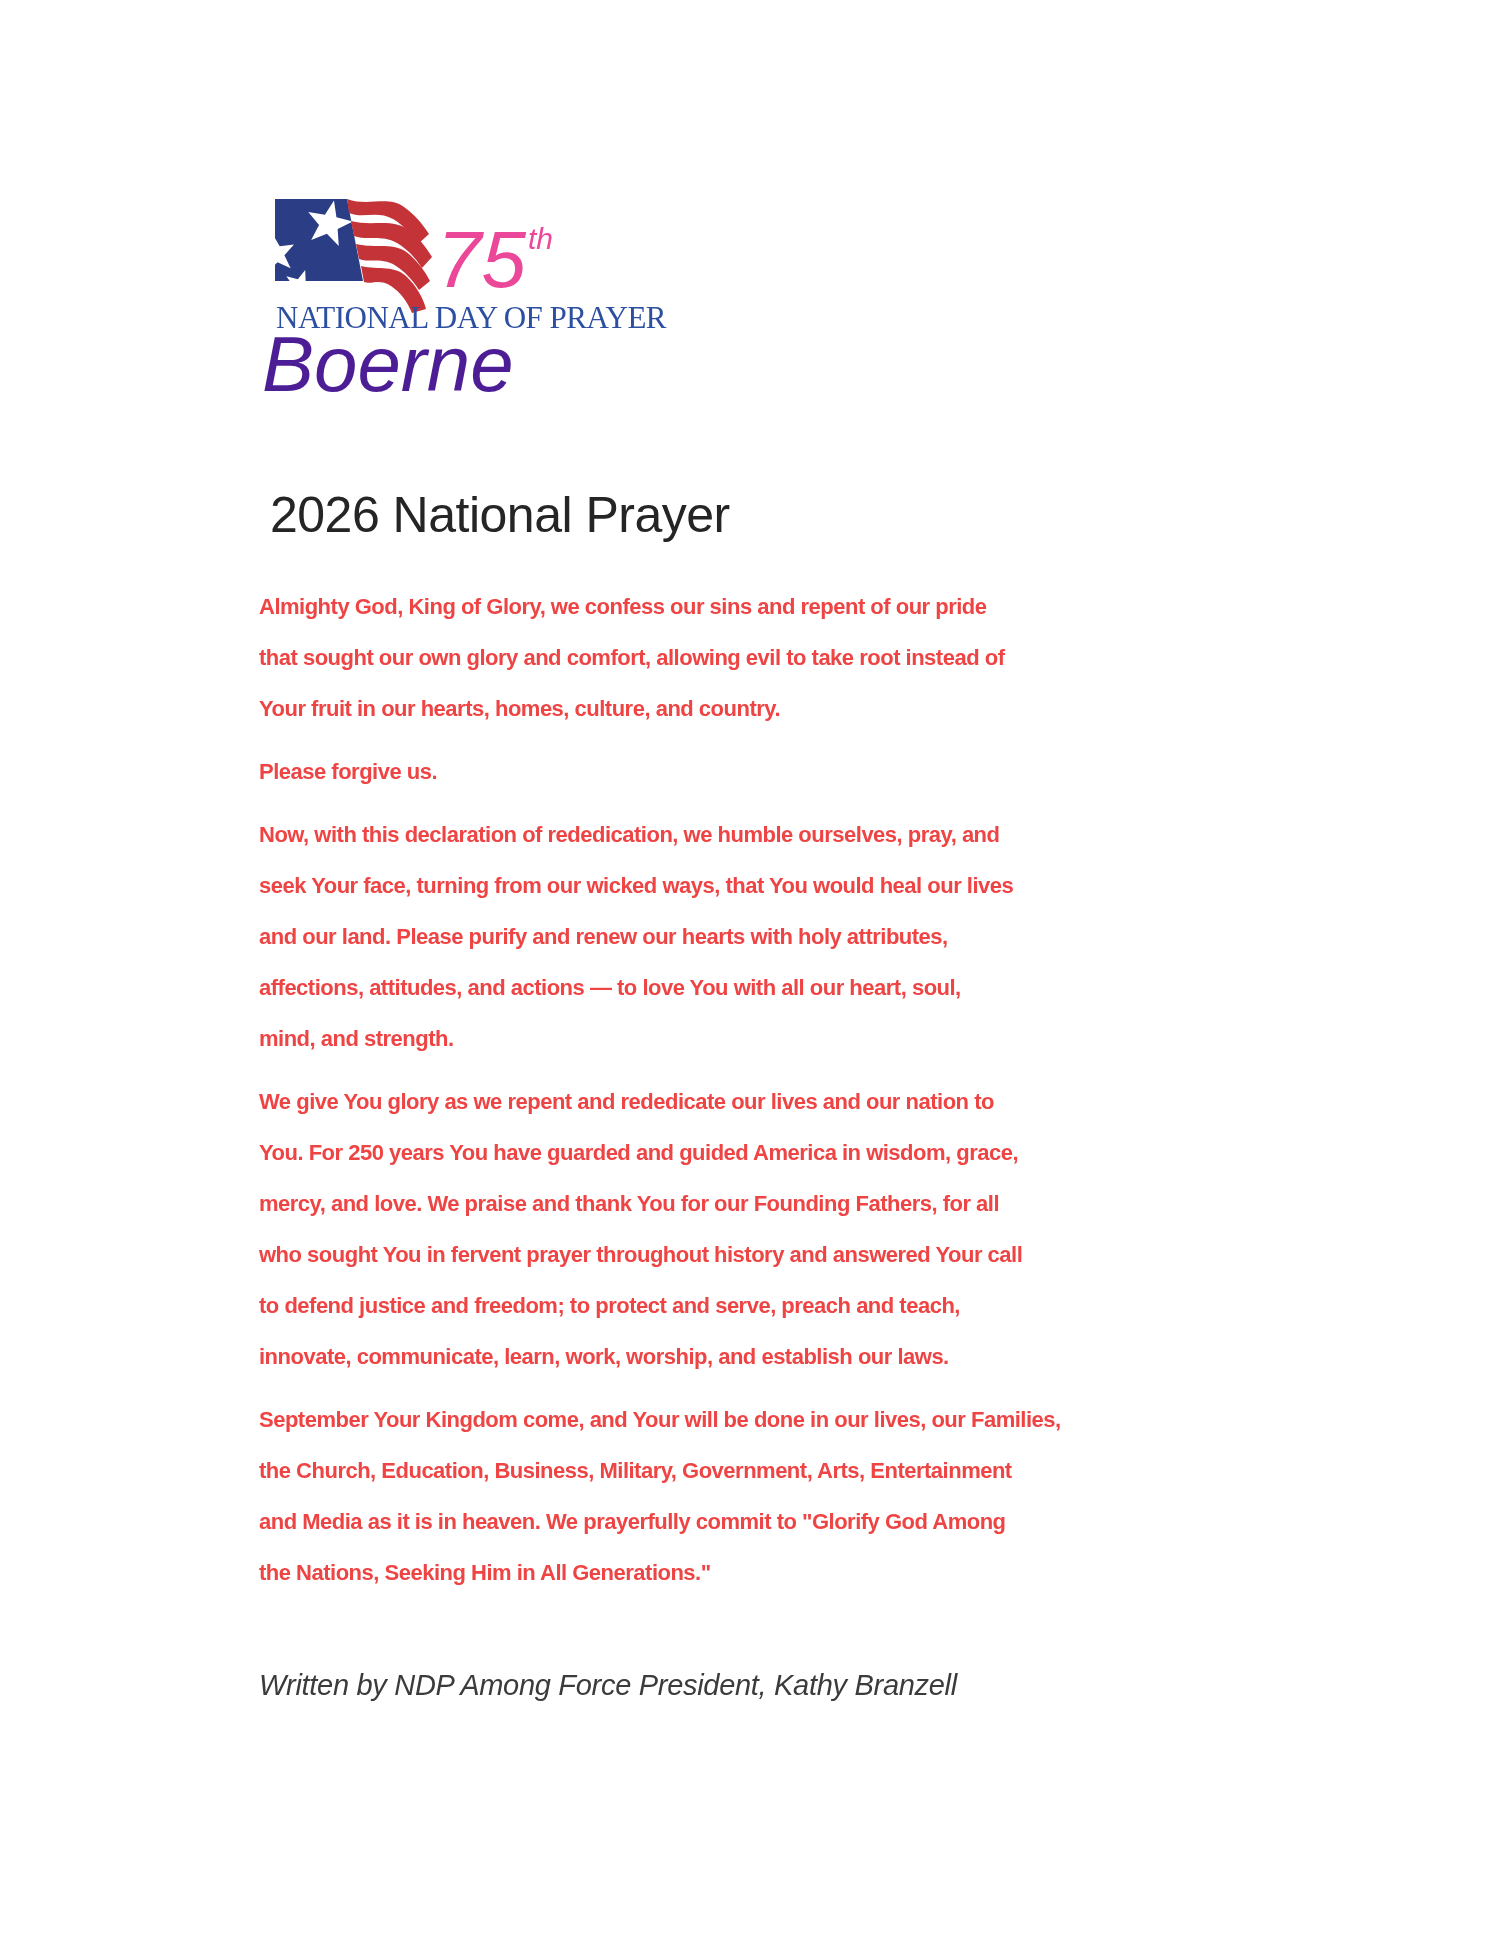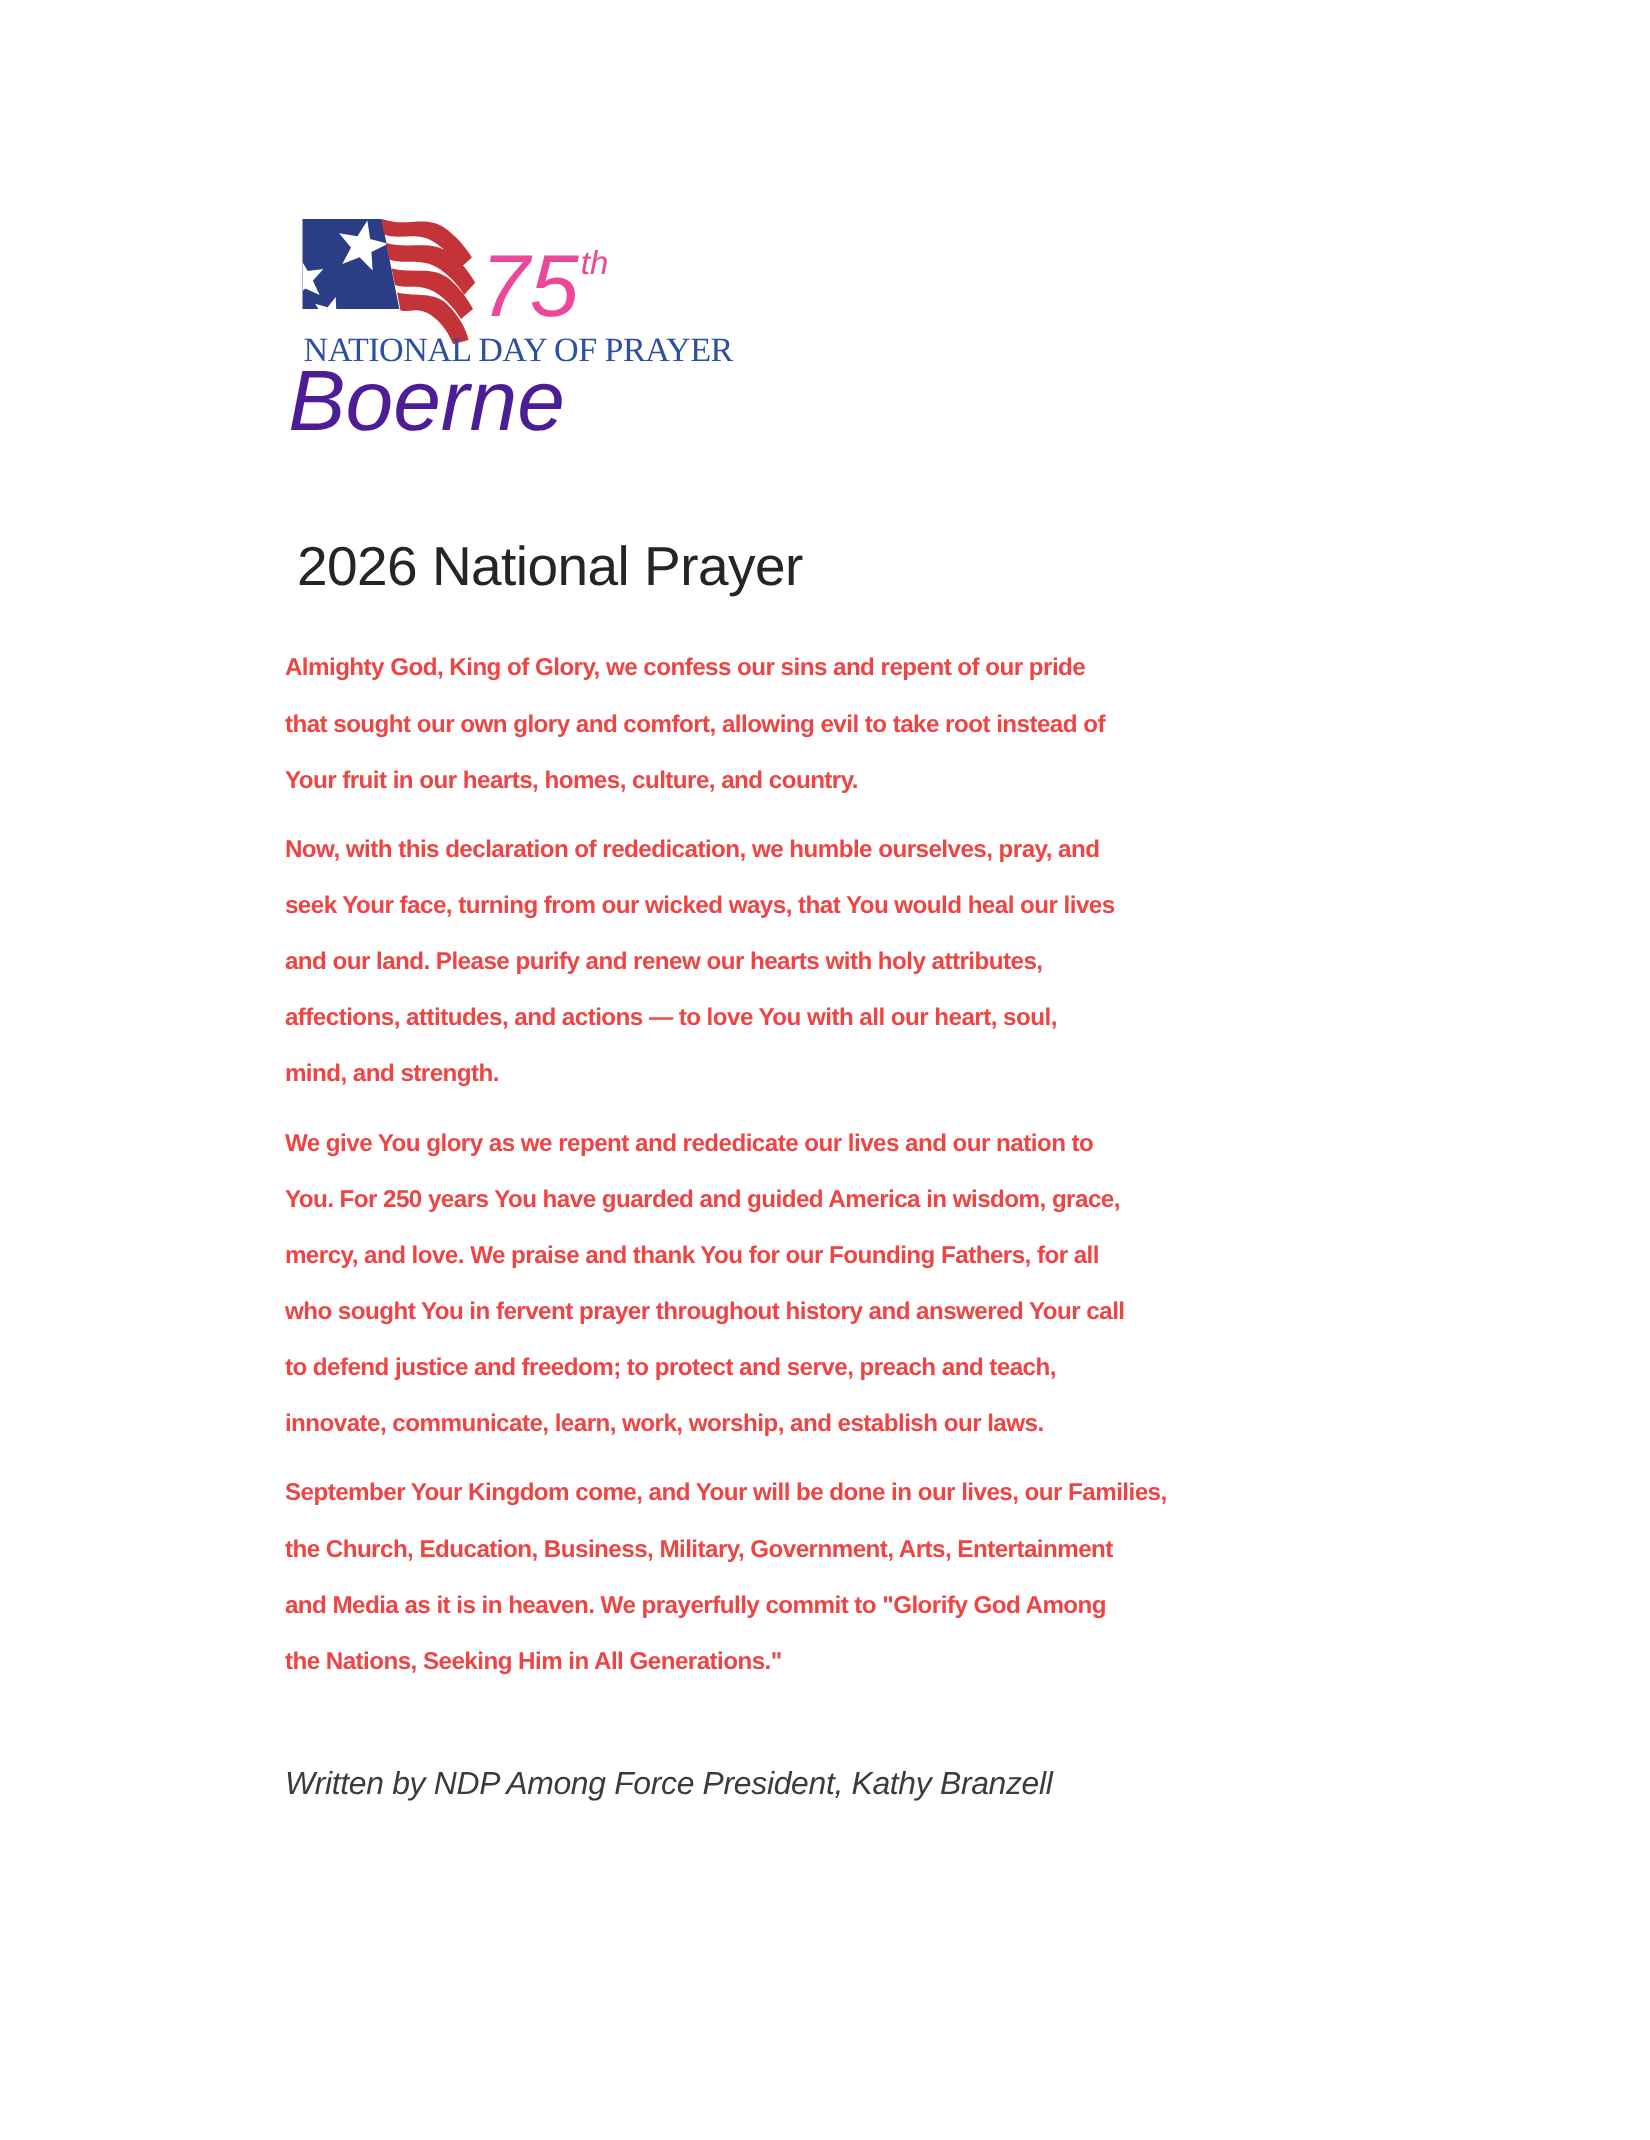--- a/index.html
+++ b/index.html
@@ -114,20 +114,21 @@
 
     <div class="city-script">Boerne</div>
   </header>
 
   <main class="doc">
     <h1>2026 National Prayer</h1>
 
     <p class="prayer">Almighty God, King of Glory, we confess our sins and repent of our pride
 that sought our own glory and comfort, allowing evil to take root instead of
 Your fruit in our hearts, homes, culture, and country.</p>
+    <p class="prayer">Please forgive us.</p>
     <p class="prayer">Now, with this declaration of rededication, we humble ourselves, pray, and
 seek Your face, turning from our wicked ways, that You would heal our lives
 and our land. Please purify and renew our hearts with holy attributes,
 affections, attitudes, and actions — to love You with all our heart, soul,
 mind, and strength.</p>
     <p class="prayer">We give You glory as we repent and rededicate our lives and our nation to
 You. For 250 years You have guarded and guided America in wisdom, grace,
 mercy, and love. We praise and thank You for our Founding Fathers, for all
 who sought You in fervent prayer throughout history and answered Your call
 to defend justice and freedom; to protect and serve, preach and teach,

